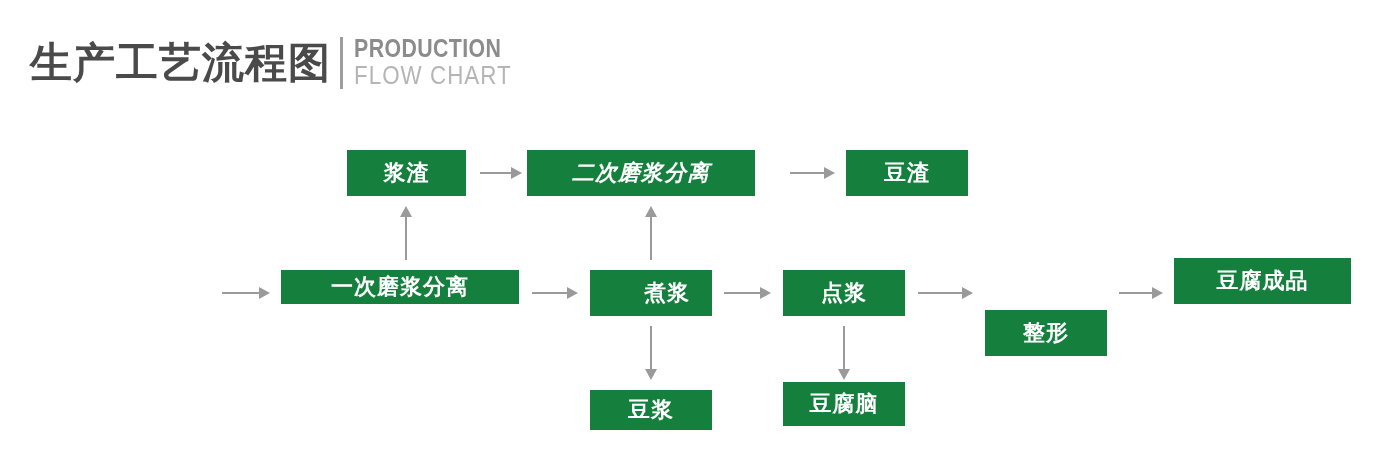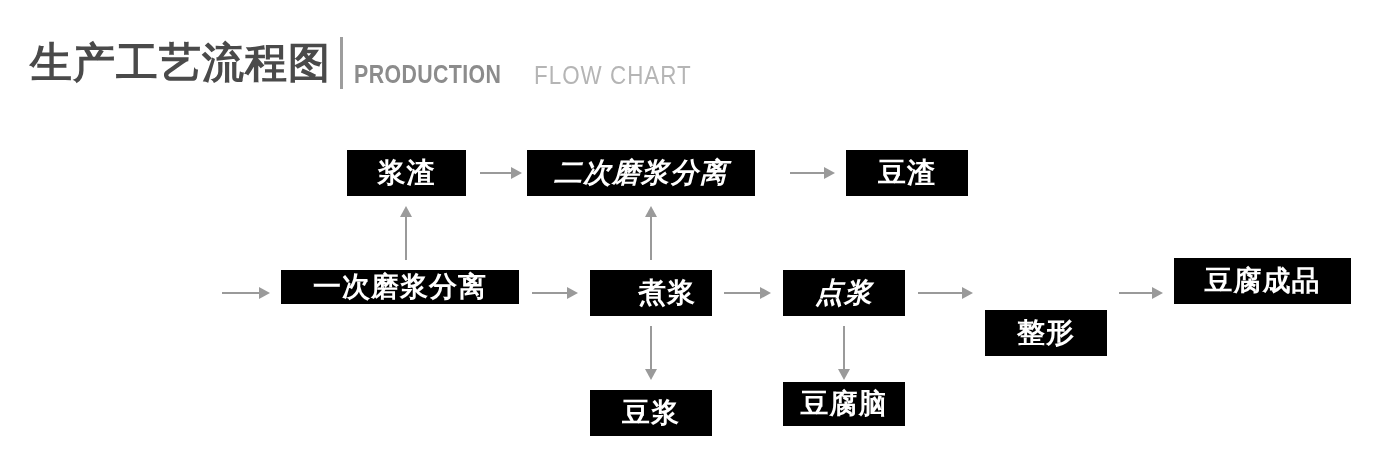--- a/index.html
+++ b/index.html
@@ -38,21 +38,21 @@
     text-align: right;
   }
   .title-divider {
     width: 3px;
     height: 52px;
     background: #9d9d9d;
     margin: 0 11px 3px 9px;
   }
   .title-en {
     display: flex;
-    flex-direction: row;
+    flex-direction: column;
     justify-content: flex-start;
     padding-bottom: 2px;
   }
   .title-en-1 {
     font-size: 26px;
     font-weight: bold;
     color: #8c8c8c;
     letter-spacing: 0.5px;
     line-height: 26px;
     transform: scaleX(0.82);
@@ -66,26 +66,26 @@
     letter-spacing: 1.2px;
     line-height: 29px;
     transform: scaleX(0.86);
     transform-origin: left center;
     white-space: nowrap;
   }
 
   
   .node {
     position: absolute;
-    background: #000000;
+    background: #15803d;
     color: #ffffff;
     display: flex;
     align-items: center;
     justify-content: center;
-    font-size: 28px;
+    font-size: 22px;
     font-weight: bold;
     letter-spacing: 1px;
     white-space: nowrap;
     box-sizing: border-box;
     font-family: "Liberation Sans", "DejaVu Sans", sans-serif;
   }
 
   
   .arrow-h {
     position: absolute;
@@ -153,27 +153,27 @@
 
   <div class="node" style="left:527px; top:150px; width:228px; height:46px;font-style:italic;">二次磨浆分离</div>
 
   <div class="node" style="left:846px; top:150px; width:122px; height:46px;">豆渣</div>
 
 
   <div class="node" style="left:281px; top:270px; width:238px; height:34px;">一次磨浆分离</div>
 
   <div class="node" style="left:590px; top:270px; width:122px; height:46px;padding-left:32px;">煮浆</div>
 
-  <div class="node" style="left:783px; top:270px; width:122px; height:46px;font-style:italic;">点浆</div>
+  <div class="node" style="left:783px; top:270px; width:122px; height:46px;">点浆</div>
 
   <div class="node" style="left:985px; top:270px; width:122px; height:46px;margin-top:40px;">整形</div>
 
   <div class="node" style="left:1174px; top:258px; width:177px; height:46px;">豆腐成品</div>
 
-  <div class="node" style="left:590px; top:390px; width:122px; height:46px;">豆浆</div>
+  <div class="node" style="left:590px; top:390px; width:122px; height:40px;">豆浆</div>
 
   <div class="node" style="left:783px; top:382px; width:122px; height:44px;">豆腐脑</div>
 
   <div class="arrow-h" style="left:480px; top:167px; width:42px;">
     <div class="shaft"></div>
     <div class="head"></div>
   </div>
 
   <div class="arrow-h" style="left:790px; top:167px; width:45px;">
     <div class="shaft"></div>

